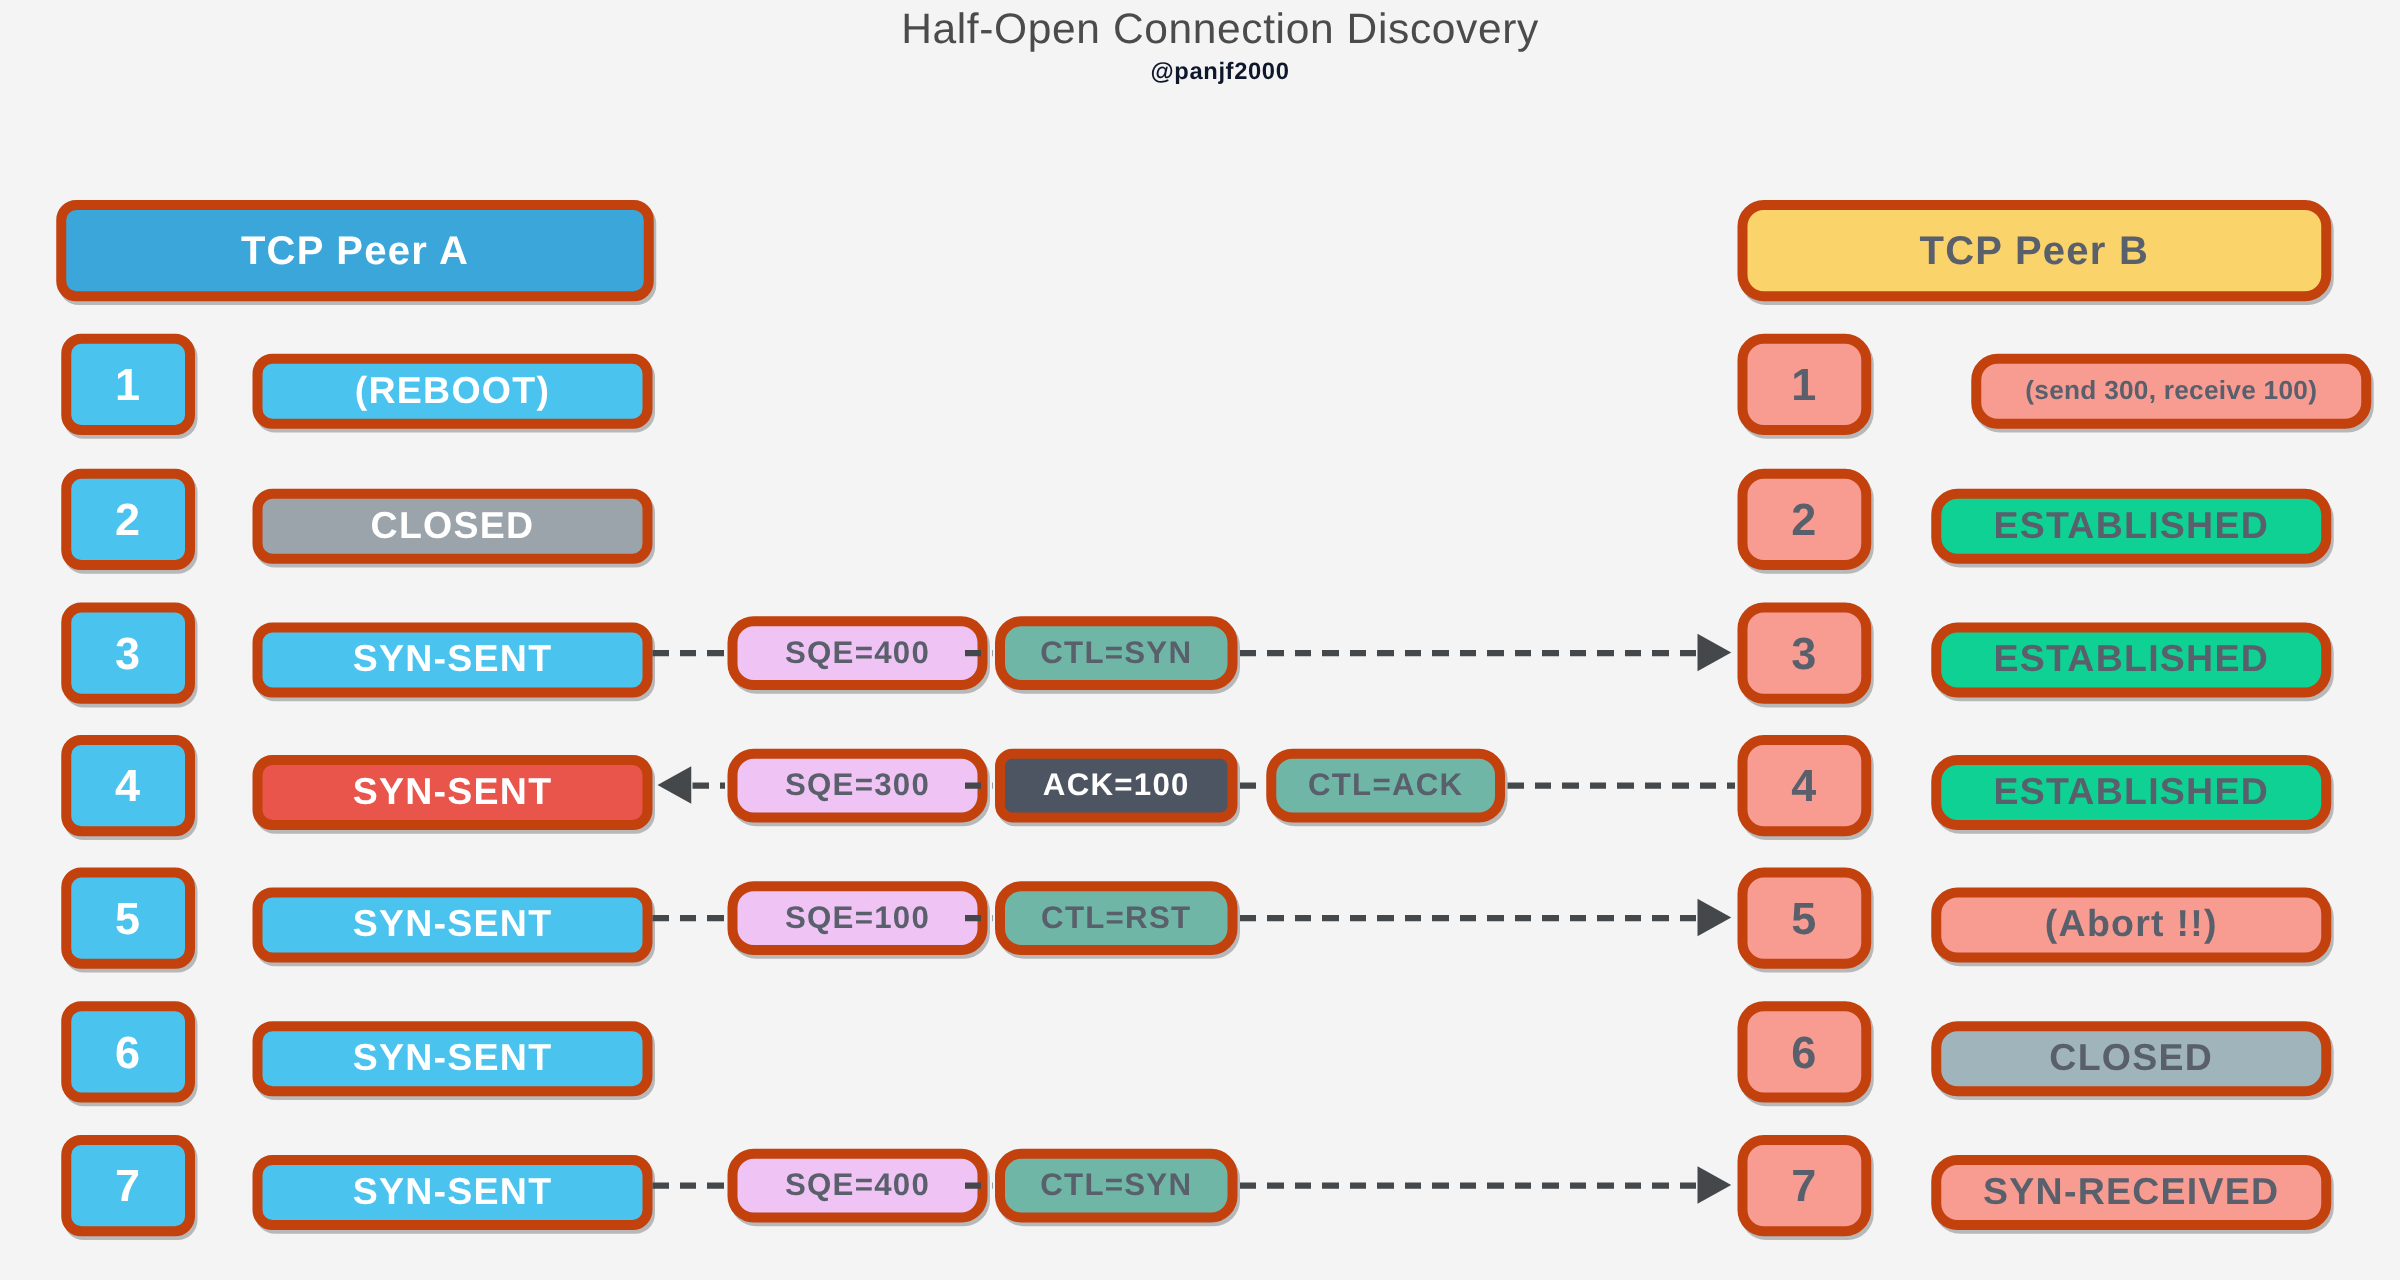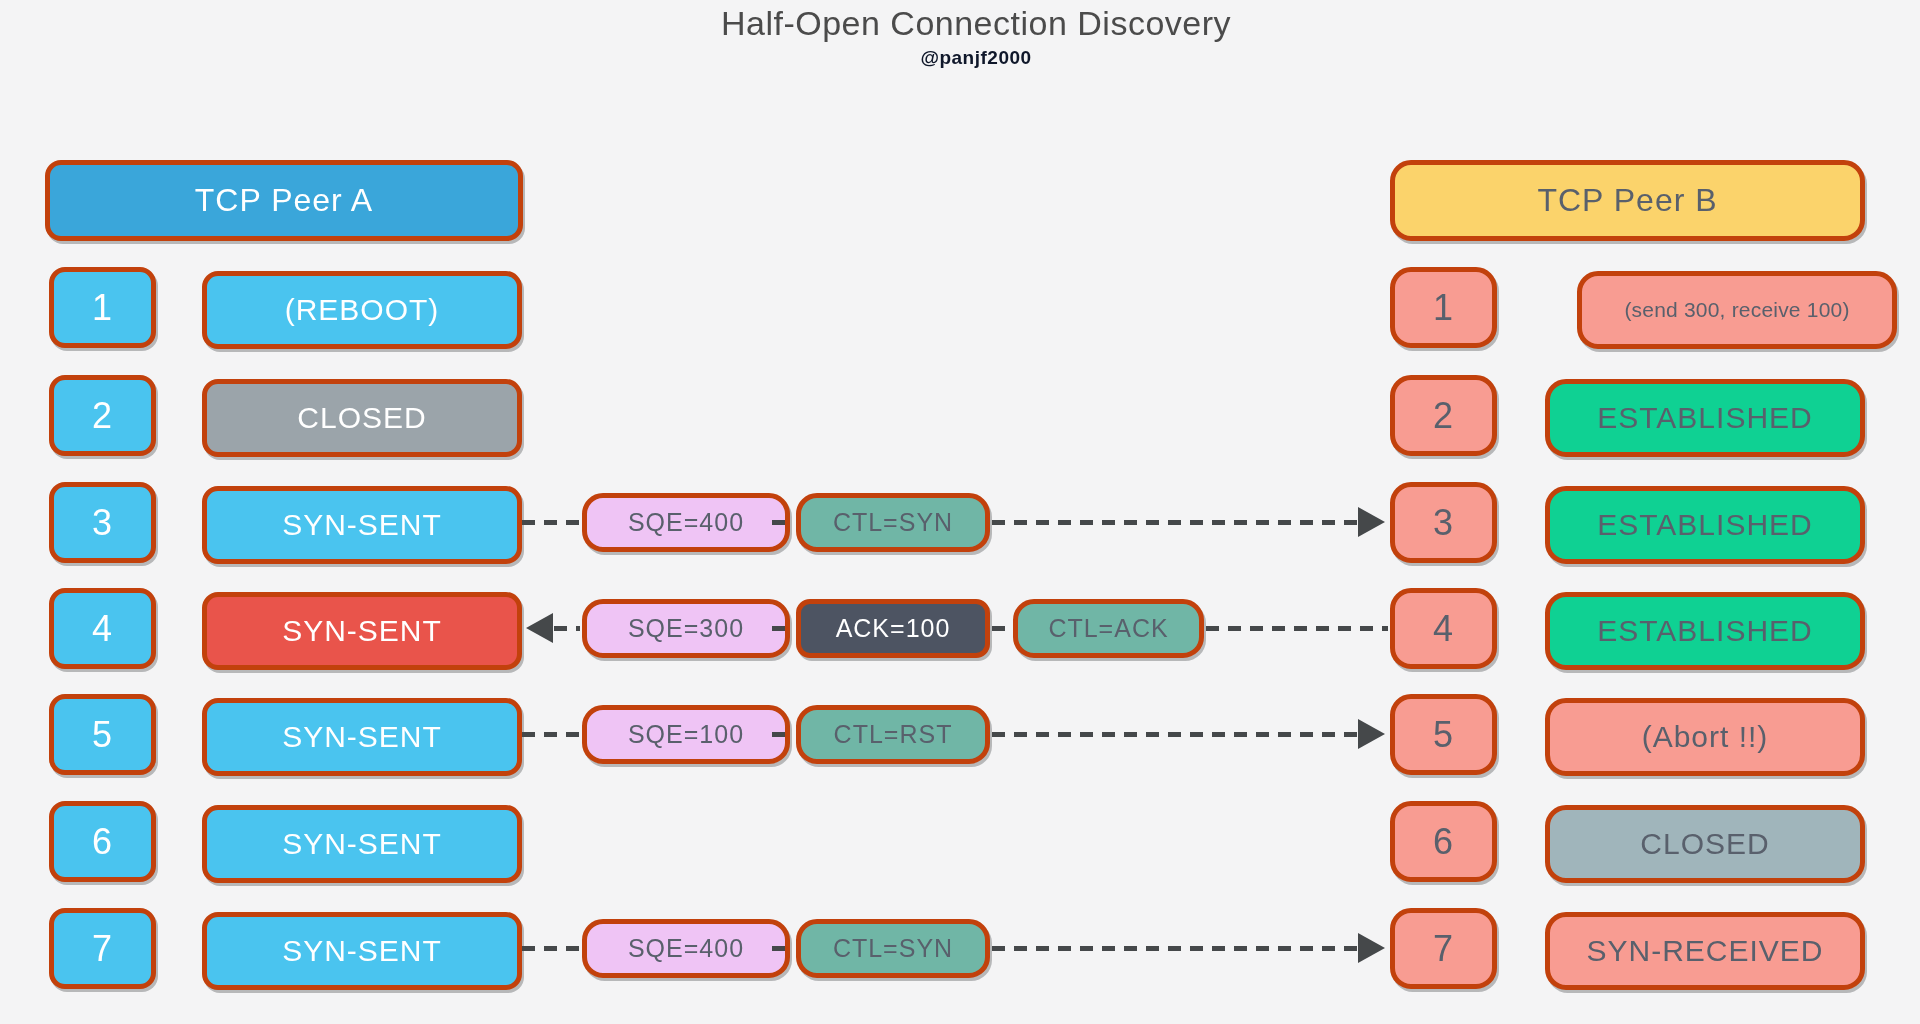--- a/index.html
+++ b/index.html
@@ -11,30 +11,30 @@
   }
   .stage{position:relative;width:1920px;height:1024px;}
 
   .titlewrap{position:absolute;top:4px;left:16px;width:100%;text-align:center;}
   .title{font-size:34px;font-weight:400;color:#4b4b4b;letter-spacing:0.5px;}
   .subtitle{margin-top:4px;font-size:19px;font-weight:700;color:#0f172a;letter-spacing:0.5px;}
 
   .box{
     position:absolute;
     box-sizing:border-box;
-    border:5px solid #c2410c;
+    border:8px solid #c2410c;
     border-radius:16px;
     display:flex;align-items:center;justify-content:center;
-    font-weight:400;letter-spacing:1px;
+    font-weight:700;letter-spacing:1px;
     box-shadow:2px 3px 0 rgba(69,72,74,0.35);
   }
   .header{top:160px;height:81px;font-size:32px;}
   .row{position:absolute;left:0;width:1920px;height:81px;}
   .num{top:0;height:81px;font-size:36px;}
-  .state{top:4px;height:78px;font-size:30px;}
+  .state{top:16px;height:60px;font-size:30px;}
   .msg{top:11px;height:59px;font-size:25px;border-radius:14px;}
   .small{font-size:21px;letter-spacing:0.2px;margin-left:32px;}
 
   .a-num{left:49px;width:107px;}
   .a-state{left:202px;width:320px;}
   .b-num{left:1390px;width:107px;}
   .b-state{left:1545px;width:320px;}
   .m1{left:582px;width:208px;}
   .m2{left:796px;width:194px;}
   .m3{left:1013px;width:191px;}

